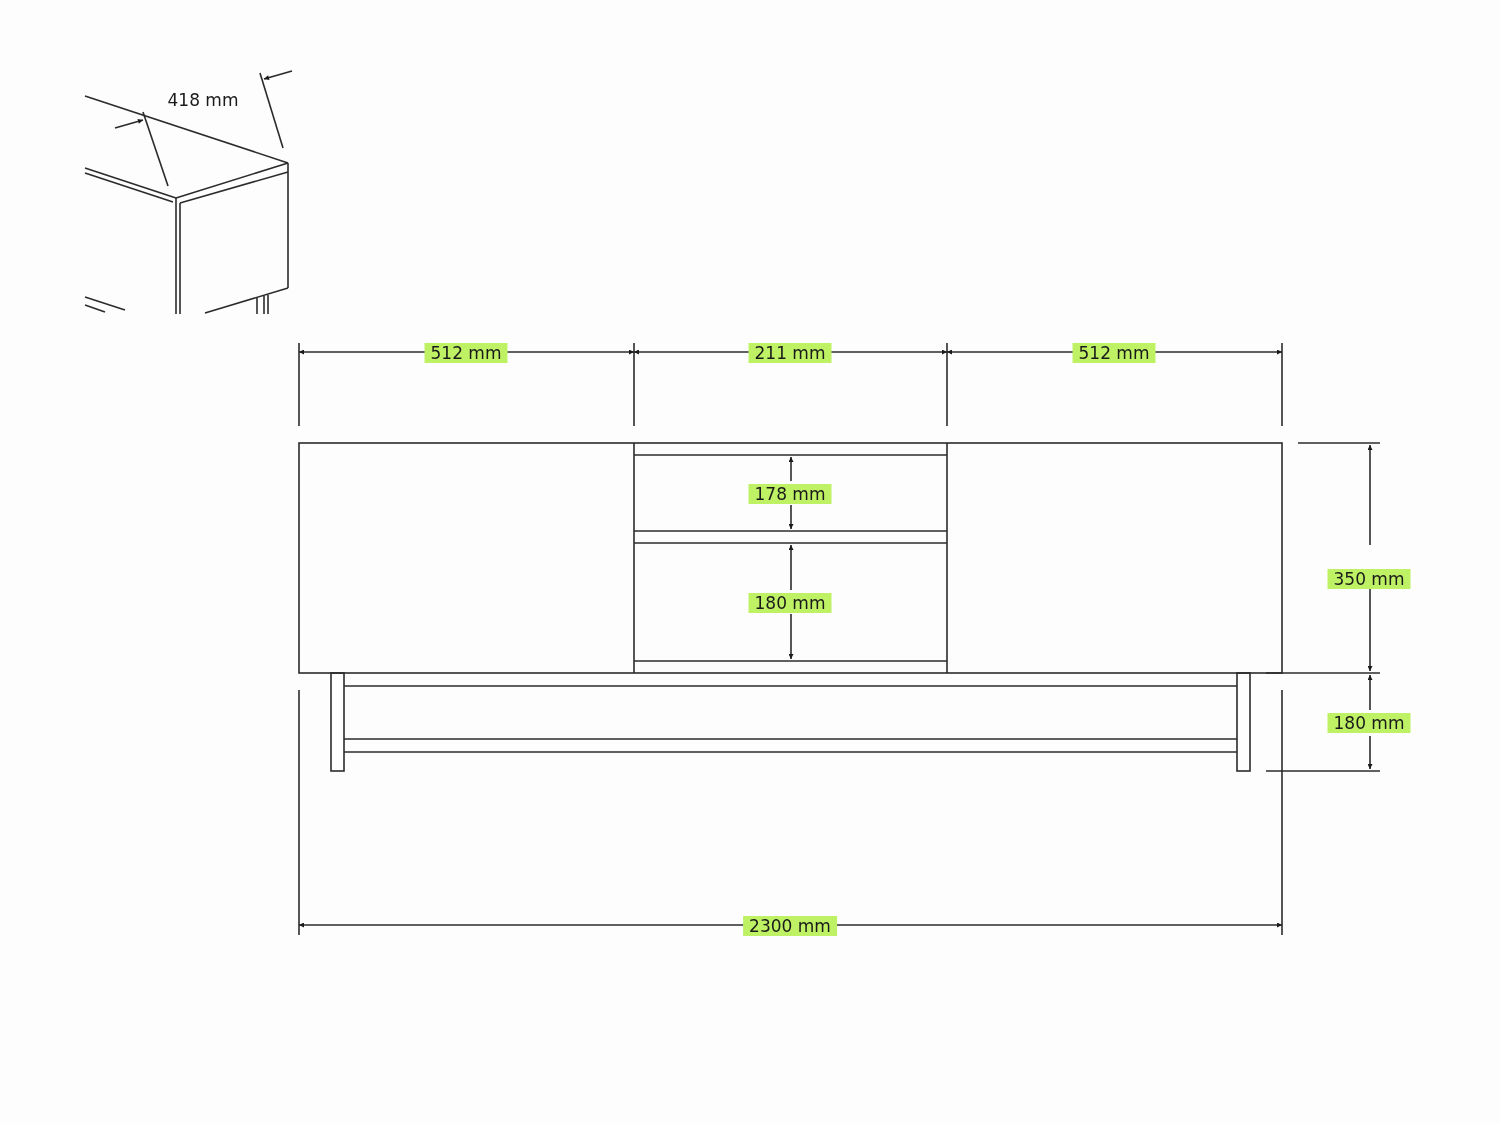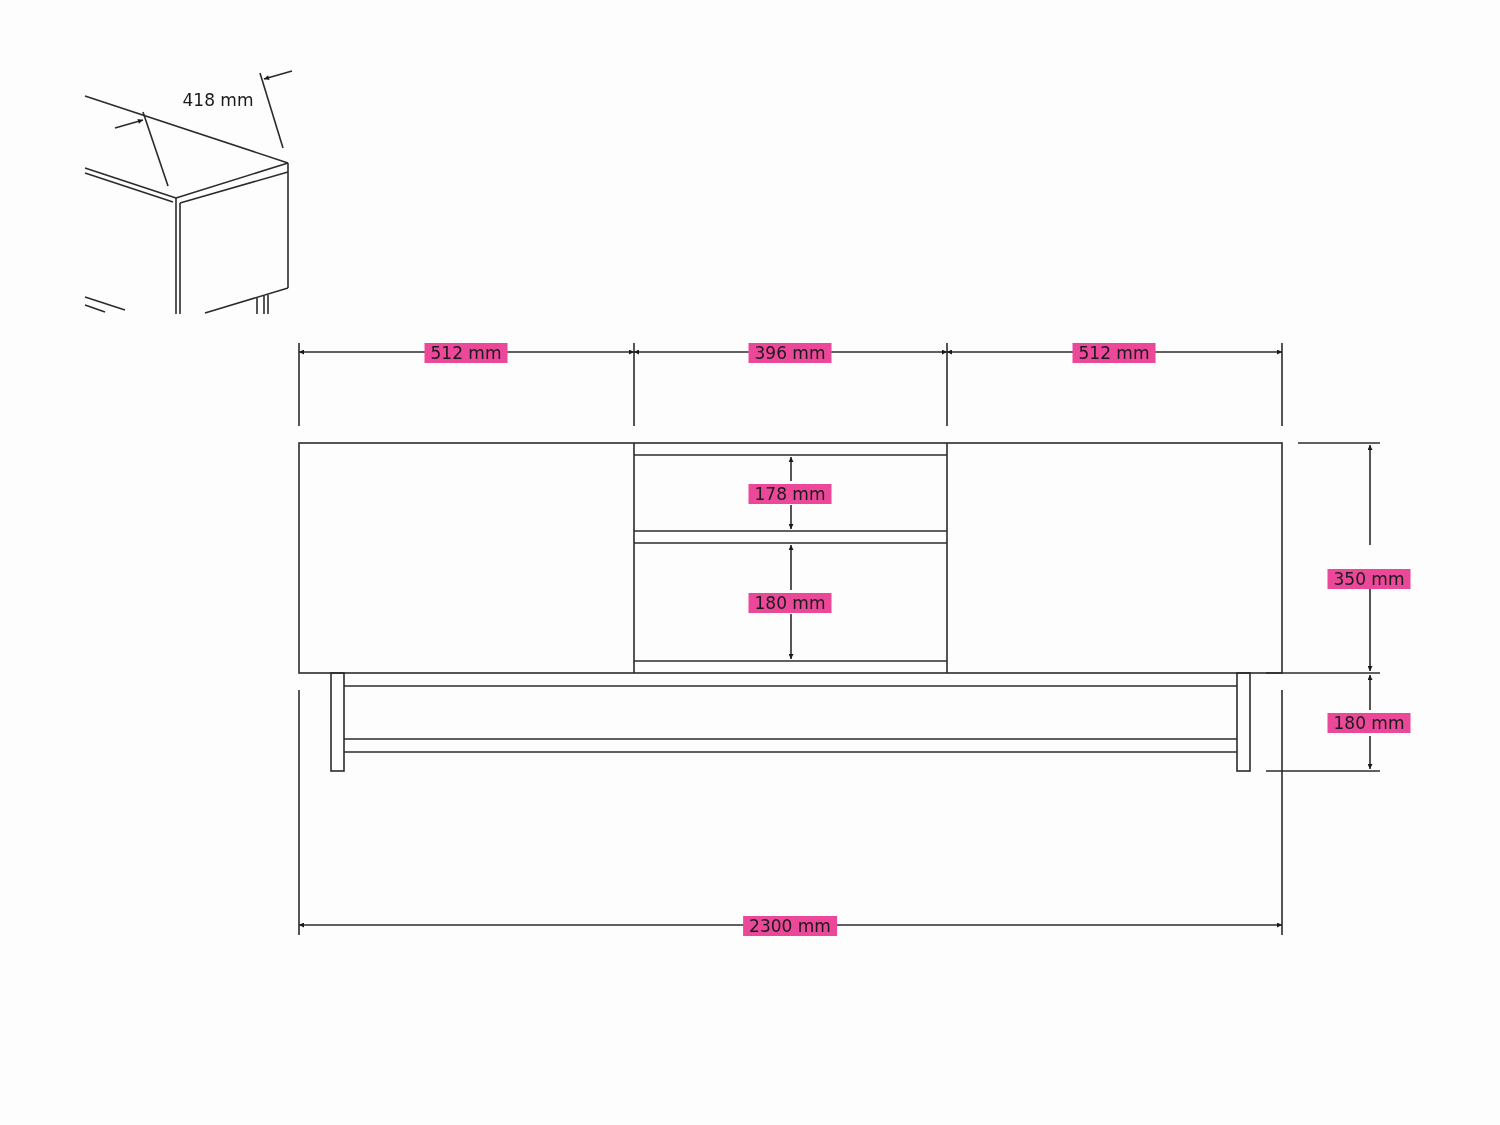--- a/index.html
+++ b/index.html
@@ -1,19 +1,19 @@
 <!DOCTYPE html>
 <html><head>
 <meta charset="utf-8">
 <style>
   html, body { margin:0; padding:0; background:#fdfdfd; }
   body { width:1500px; height:1125px; position:relative; overflow:hidden; font-family:"DejaVu Sans", sans-serif; }
   svg { position:absolute; left:0; top:0; }
-  .lbl { position:absolute; font-size:17px; color:#1a1a1a; background:#ec4899; padding:0 6px; white-space:nowrap; line-height:20px; transform:translate(-50%,-50%); }
-  .lbl.noBg { background:transparent;margin-left:15px; }
+  .lbl { position:absolute; font-size:17px; color:#1a1a1a; background:#bef264; padding:0 6px; white-space:nowrap; line-height:20px; transform:translate(-50%,-50%); }
+  .lbl.noBg { background:transparent; }
 </style>
 </head>
 <body>
 
 <svg width="1500" height="1125" viewBox="0 0 1500 1125">
   <defs>
     <marker id="arr" viewBox="0 0 10 10" refX="10" refY="5" markerWidth="10" markerHeight="5" orient="auto-start-reverse" markerUnits="userSpaceOnUse">
       <path d="M0,0 L10,5 L0,10 z" fill="#1a1a1a"></path>
     </marker>
   </defs>
@@ -87,19 +87,19 @@
     <g>
       <line x1="299" y1="690" x2="299" y2="935"></line>
       <line x1="1282" y1="690" x2="1282" y2="935"></line>
       <line x1="299" y1="925" x2="1282" y2="925" marker-start="url(#arr)" marker-end="url(#arr)"></line>
     </g>
   </g>
 </svg>
 
 <div class="lbl noBg" style="left:203px;top:100px;">418 mm</div>
 <div class="lbl" style="left:466px;top:353px;">512 mm</div>
-<div class="lbl" style="left:790px;top:353px;">396 mm</div>
+<div class="lbl" style="left:790px;top:353px;">211 mm</div>
 <div class="lbl" style="left:1114px;top:353px;">512 mm</div>
 <div class="lbl" style="left:790px;top:494px;">178 mm</div>
 <div class="lbl" style="left:790px;top:603px;text-align:center;">180 mm</div>
 <div class="lbl" style="left:1369px;top:559px;margin-top:20px;">350 mm</div>
 <div class="lbl" style="left:1369px;top:723px;">180 mm</div>
 <div class="lbl" style="left:790px;top:926px;">2300 mm</div>
 
 </body></html>

